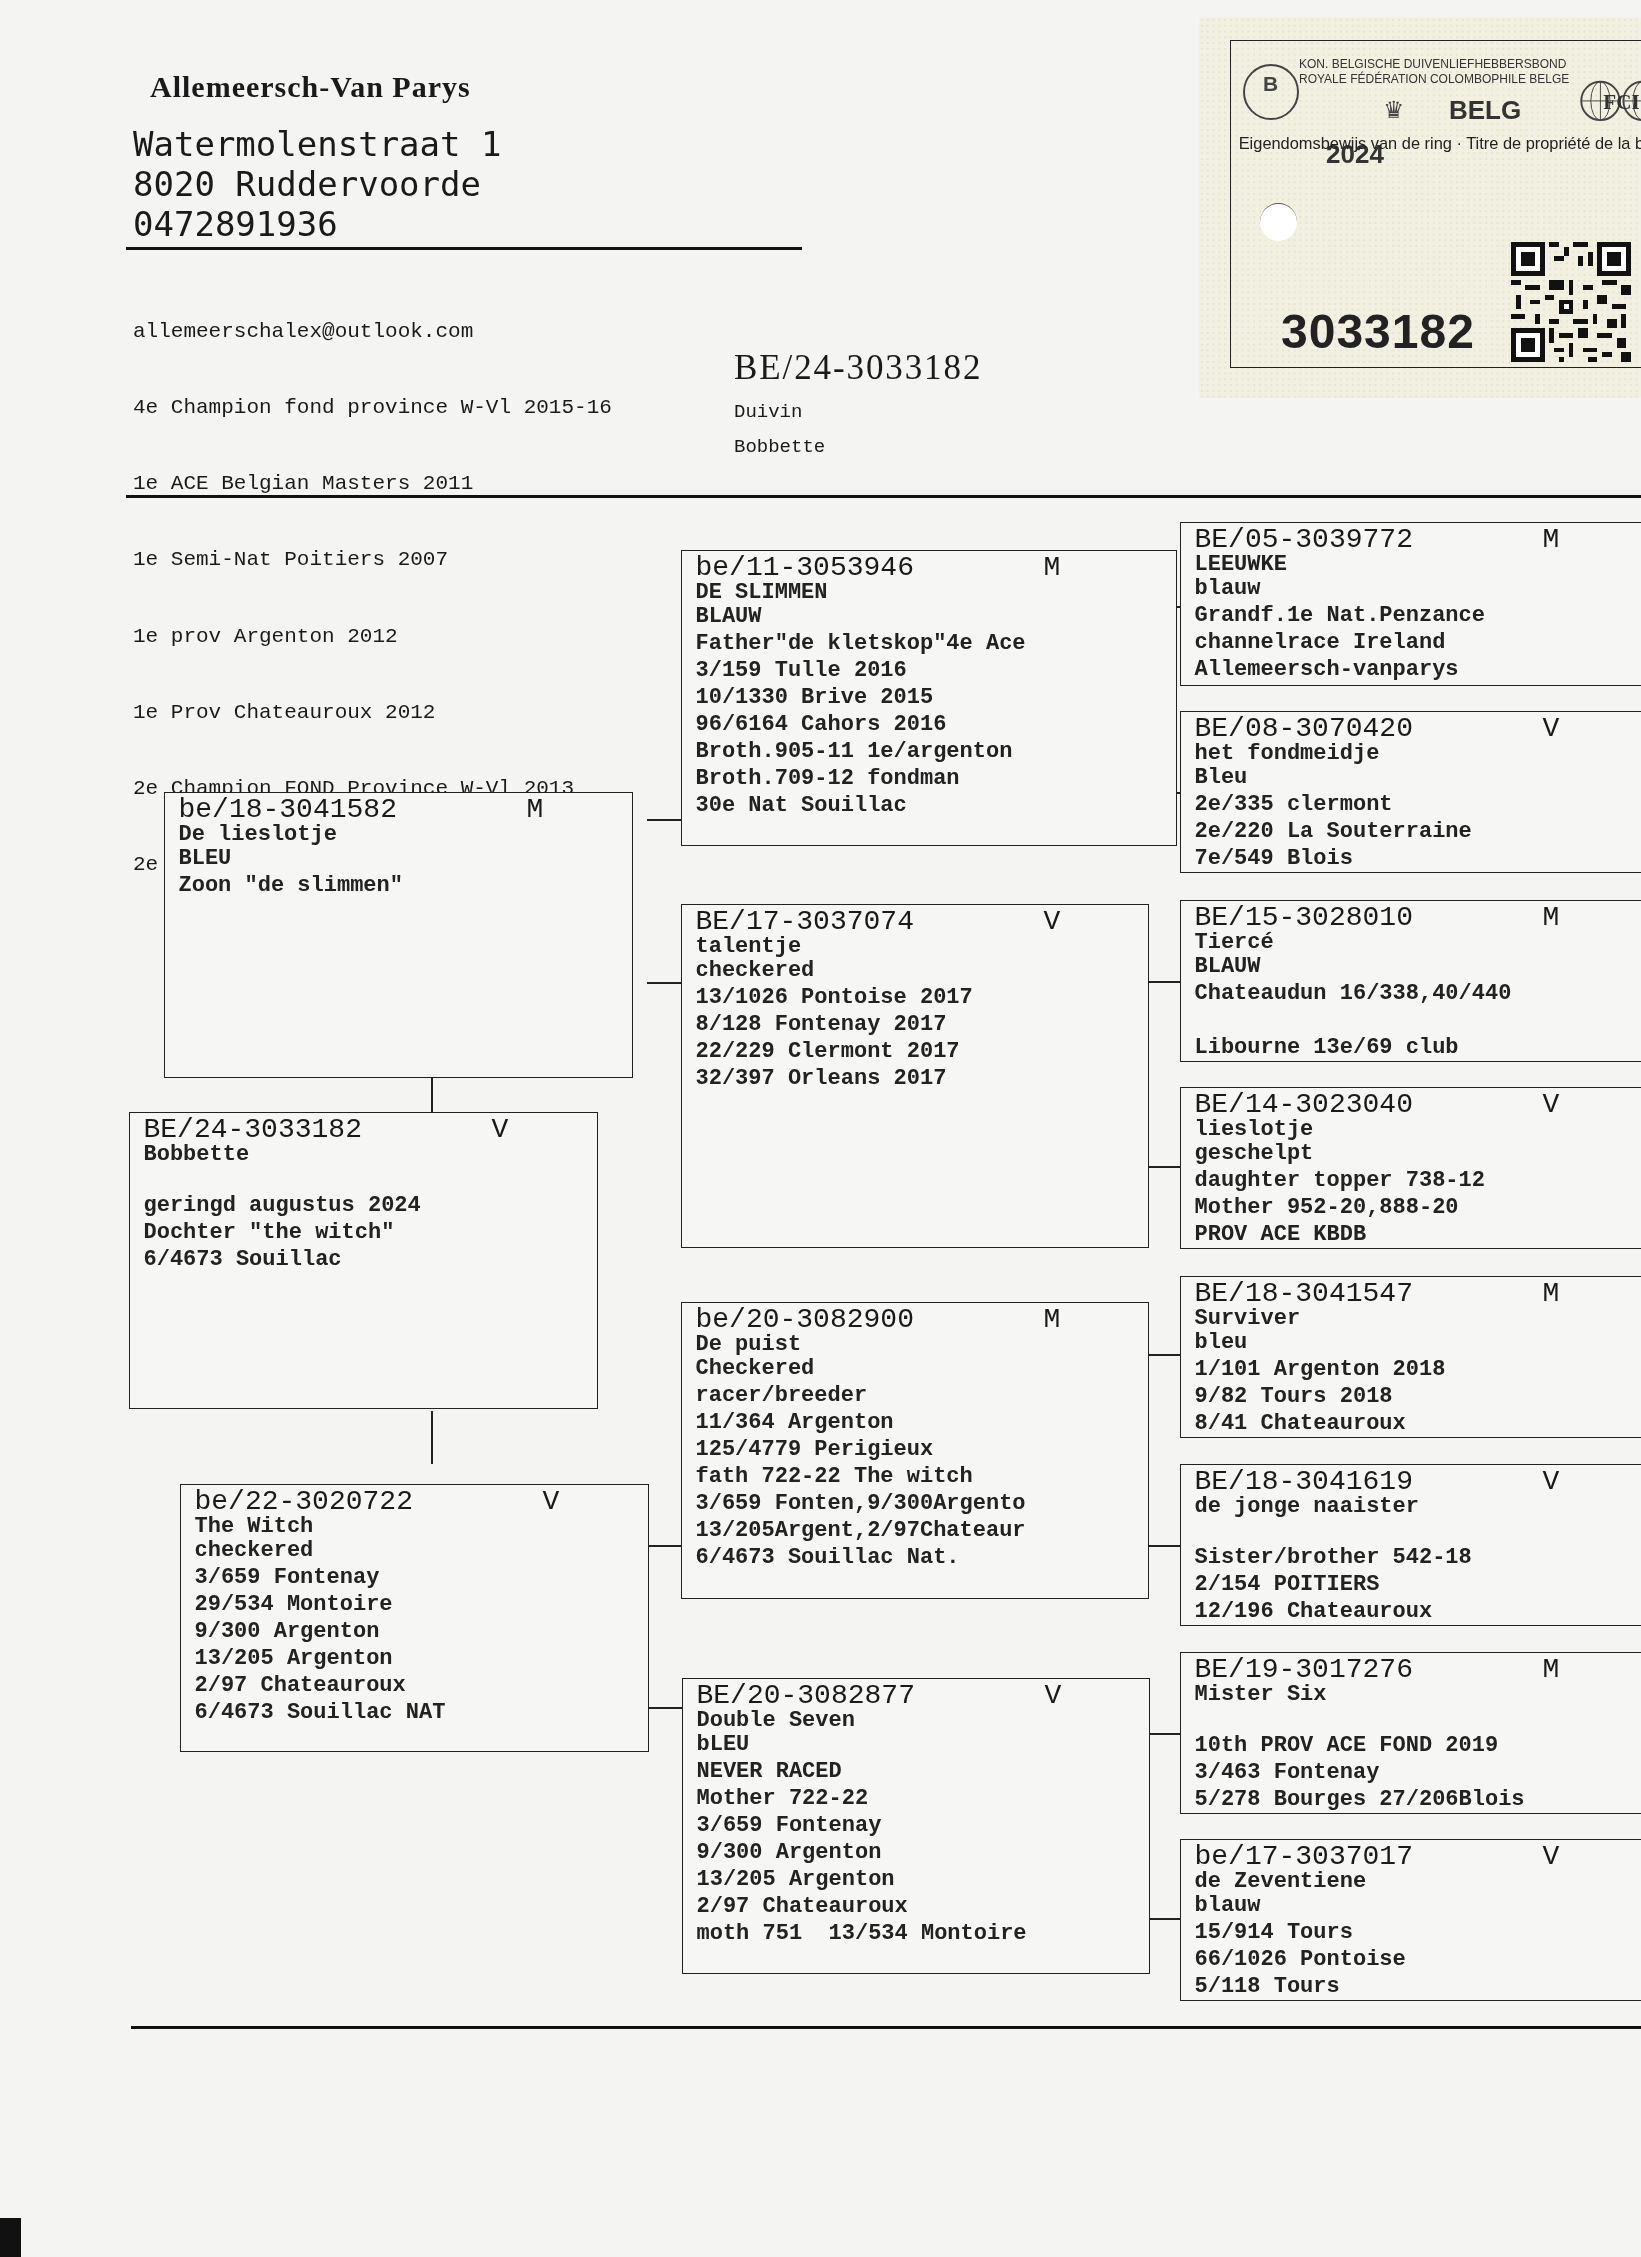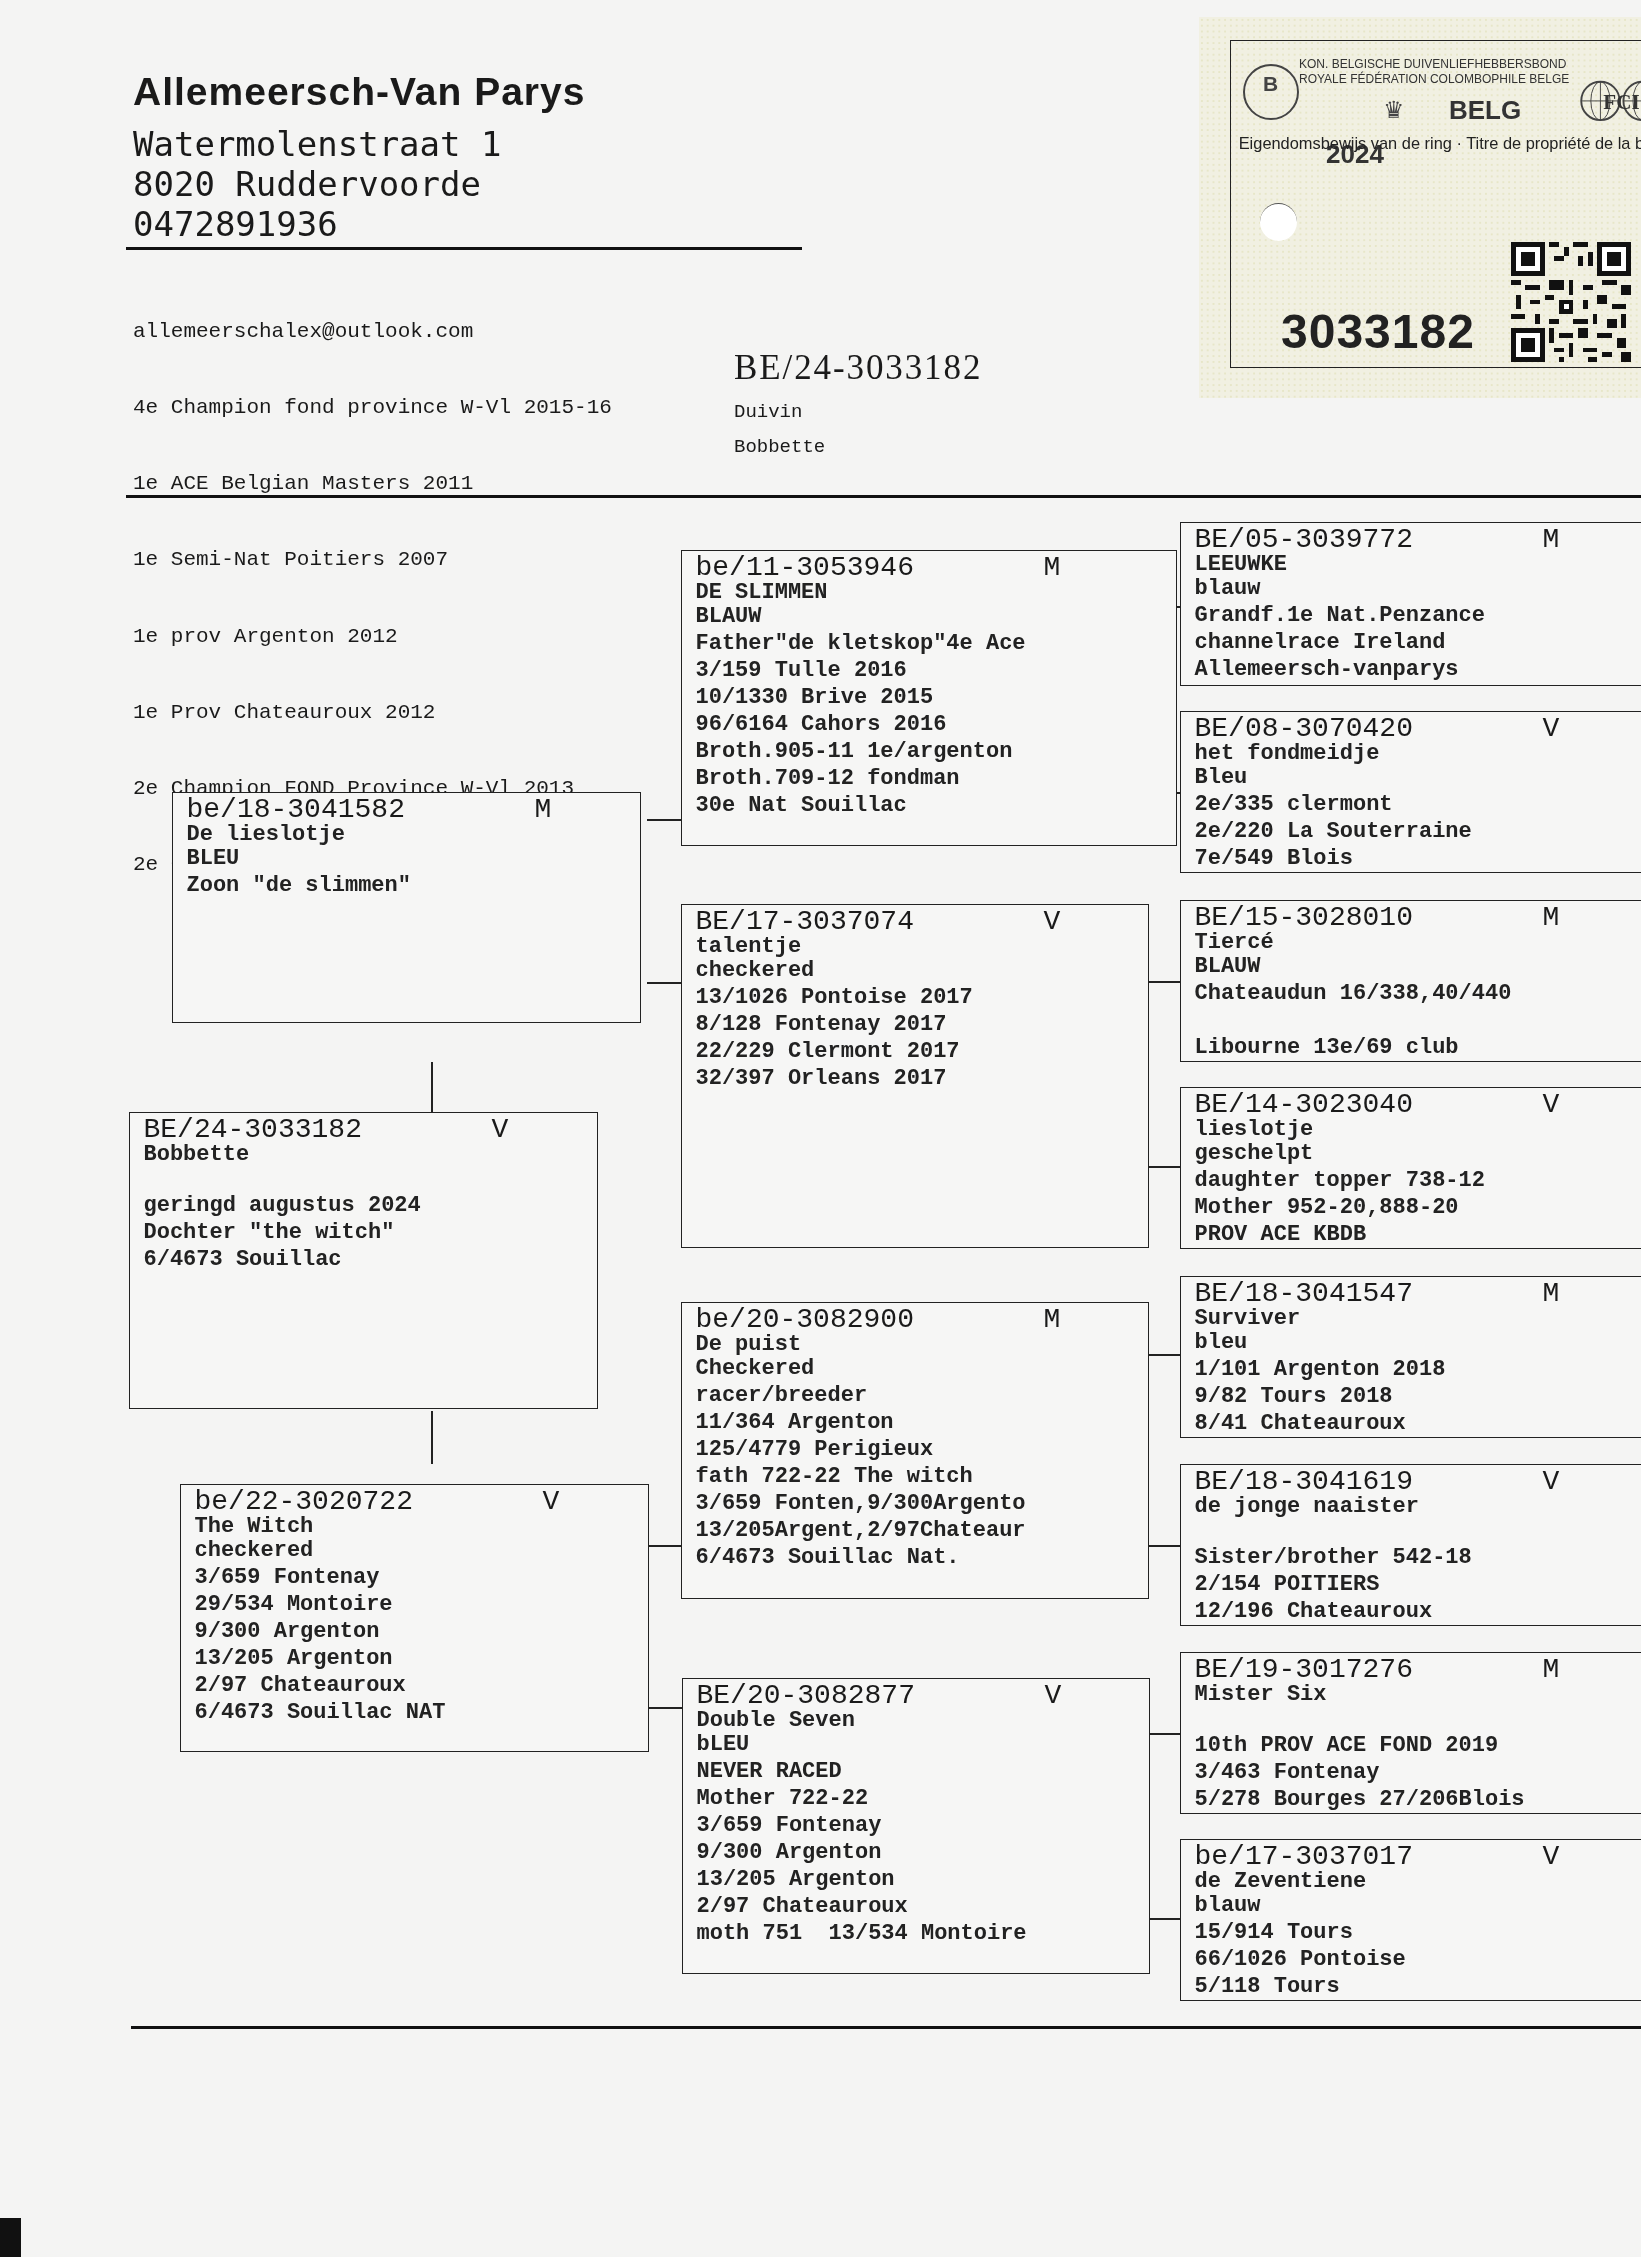--- a/index.html
+++ b/index.html
@@ -5,21 +5,21 @@
   html, body { margin:0; padding:0; }
   body {
     width:1641px; height:2257px; position:relative; overflow:hidden;
     background:#f4f4f3;
     font-family:"Liberation Mono","DejaVu Sans Mono",monospace;
     color:#1a1a1a;
   }
   .scan-edge { position:absolute; left:0; top:0; width:7.7px; height:2257px; background:#f4f4f3; }
   .scan-edge-bottom { position:absolute; left:0; bottom:0; width:21px; height:39px; background:#111; }
   .abs { position:absolute; }
-  .owner-name { left:133px; top:70px; font-family:Liberation Sans, sans-serif; font-weight:bold; font-size:39px; letter-spacing:1px; }
+  .owner-name { left:150px; top:70px; font-family:Liberation Serif, serif; font-weight:bold; font-size:30px; letter-spacing:1px; }
   .owner-line { left:133px; font-size:34px; line-height:41px; font-family:"DejaVu Sans Mono",monospace; }
   .hr { position:absolute; height:2.9px; background:#111; }
   .info-lines { left:133px; top:268px; font-size:21px; line-height:25.4px; white-space:pre; font-family:"Liberation Mono",monospace; }
   .title-ring { left:734px; top:348px; font-size:35px; font-family:"Liberation Serif","DejaVu Serif",serif; letter-spacing:1.9px; }
   .title-sub { left:734px; font-size:19px; font-family:"Liberation Mono",monospace; line-height:33px; }
 
   
   .ring-card { position:absolute; left:1199px; top:17.4px; width:454px; height:381px; background:#f1f0e2;
     background-image: radial-gradient(#e7e6c8 1px, transparent 1px); background-size:5.8px 5.8px; }
   .ring-inner { position:absolute; left:31px; top:23px; width:434px; height:326px; border:1.9px solid #222; background:transparent; }
@@ -170,21 +170,21 @@
       <span class="num">BE/24-3033182</span>
       <span>V</span>
     </div>
   <div class="line tight">Bobbette</div>
   <div class="line">&nbsp;</div>
   <div class="line">geringd augustus 2024</div>
   <div class="line">Dochter "the witch"</div>
   <div class="line">6/4673 Souillac</div>
 </div>
 
-<div class="pbox" style="left:172px; top:792px; width:469px; height:231px;">
+<div class="pbox" style="left:164px; top:792px; width:469px; height:286px;">
   <div class="ring">
       <span class="num">be/18-3041582</span>
       <span>M</span>
     </div>
   <div class="line tight">De lieslotje</div>
   <div class="line">BLEU</div>
   <div class="line">Zoon "de slimmen"</div>
 </div>
 
 <div class="pbox" style="left:180px; top:1464px; width:469px; height:268px;margin-top:20px;">

